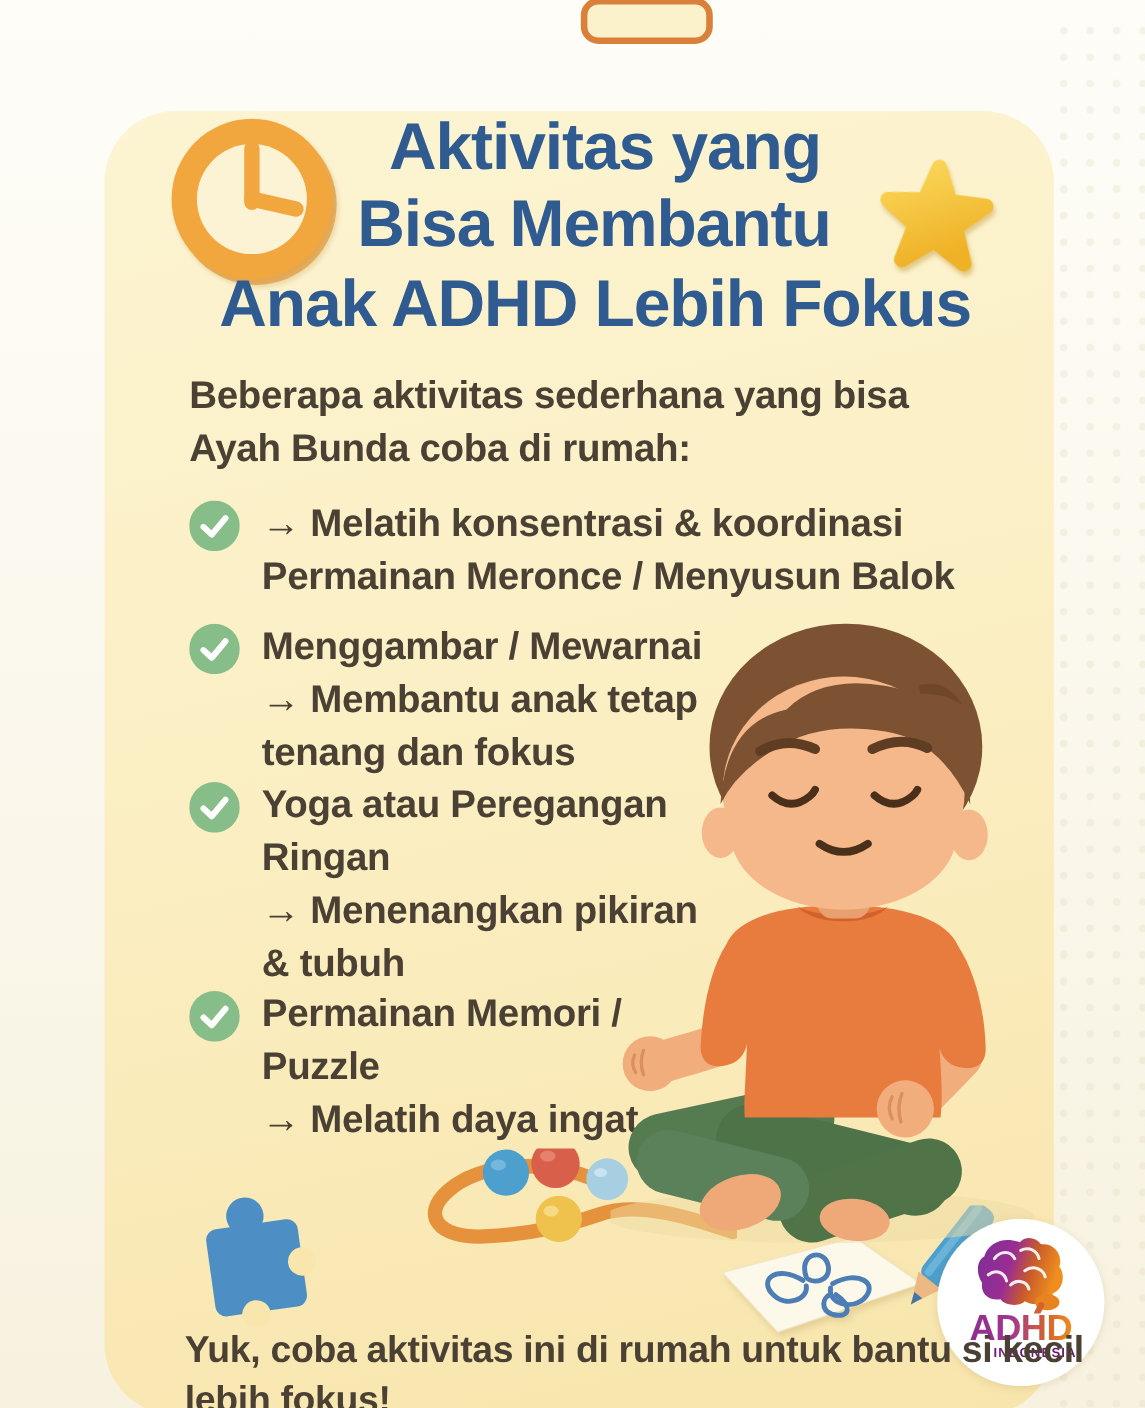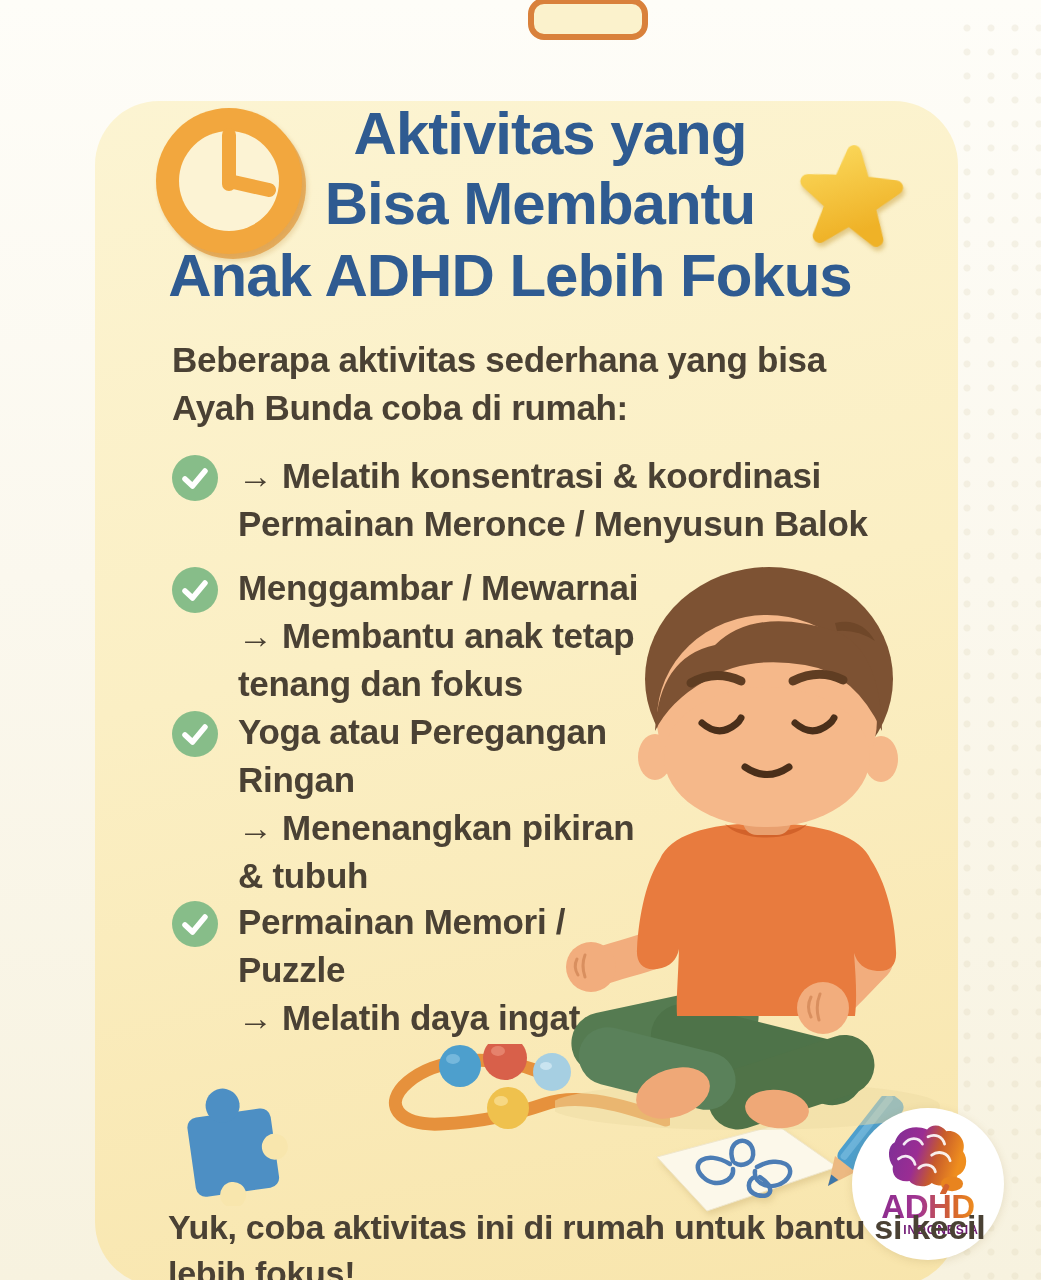--- a/index.html
+++ b/index.html
@@ -23,21 +23,21 @@
     position:absolute;left:95px;top:85px;width:863px;height:1185px;
     border-radius:64px;
     background:linear-gradient(168deg,#FCF4D2 0%,#FBEFC4 45%,#F8E5AC 100%);
   }
   .clock{position:absolute;left:150px;top:86px;width:160px;height:160px;
     filter:drop-shadow(2px 3px 2px rgba(188,134,45,.35));}
   .title-line{position:absolute;text-align:center;font-weight:700;color:#2F5B91;
     font-size:60px;line-height:68px;letter-spacing:-1px;white-space:nowrap;}
   .t1{left:270px;top:84px;width:560px;}
   .t2{left:260px;top:154px;width:560px;}
-  .t3{left:95px;top:226px;width:830px;}
+  .t3{left:95px;top:226px;width:830px;padding-left:31px;}
   .star{position:absolute;left:795px;top:126px;width:112px;height:106px;
     transform:rotate(4deg);filter:drop-shadow(2px 4px 2px rgba(188,140,30,.4));}
   .body-text{font-weight:700;color:#4A4134;letter-spacing:-.3px;white-space:nowrap;}
   .intro{position:absolute;left:172px;top:320px;font-size:35px;line-height:48px;}
   .item{position:absolute;left:172px;display:flex;gap:20px;}
   .check{width:46px;height:46px;margin-top:3px;flex:none;}
   .item .line{font-size:35px;line-height:48px;}
   .footer{position:absolute;left:168px;top:1188px;font-size:34px;line-height:46px;}
   .boy{position:absolute;left:555px;top:545px;width:420px;height:580px;}
   .puzzle{position:absolute;left:163px;top:1055px;width:135px;height:135px;}

